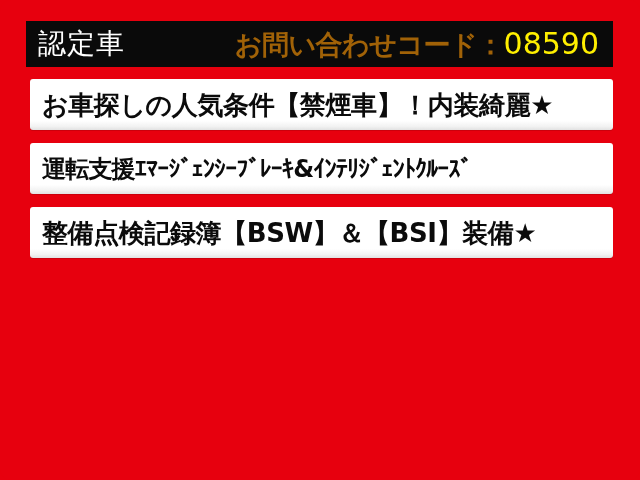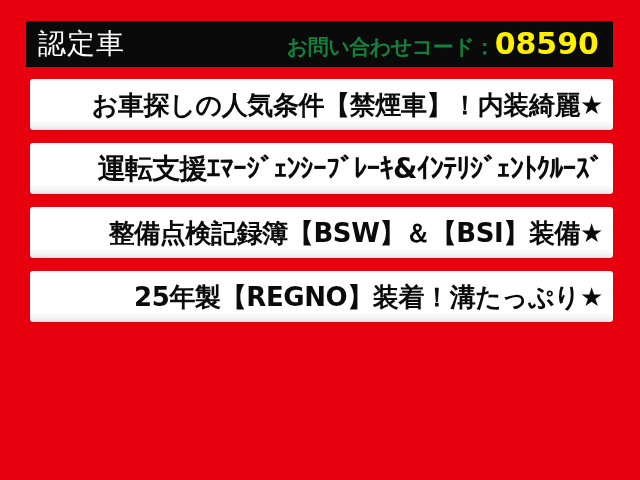--- a/index.html
+++ b/index.html
@@ -44,41 +44,40 @@
     line-height: 1;
     white-space: nowrap;
   }
   #header-bar .code-wrap {
     margin-left: auto;
     display: flex;
     align-items: baseline;
     white-space: nowrap;
   }
   #header-bar .code-label {
-    color: #15803d;
-    font-size: 21px;
+    color: #a16207;
+    font-size: 27px;
     font-weight: bold;
     line-height: 1;
     letter-spacing: -0.5px;
   }
   #header-bar .code-value {
     color: #ffef00;
     font-size: 30px;
-    font-weight: bold;
+    font-weight: normal;
     line-height: 1;
     letter-spacing: 0px;
   }
 
   
   #rows {
     position: absolute;
     left: 30px;
     top: 79px;
     width: 583px;
-    text-align: right;
   }
   .row {
     position: relative;
     height: 51px;
     margin-bottom: 13px;
     background: #ffffff;
     background-image: linear-gradient(to bottom, #ffffff 0%, #ffffff 82%, #f2f2f2 93%, #e2e2e2 100%);
     border-radius: 3px;
     display: flex;
     align-items: center;
@@ -90,21 +89,21 @@
     color: #0b0b0b;
     font-size: 26px;
     font-weight: bold;
     line-height: 1;
     white-space: nowrap;
     letter-spacing: -0.4px;
     width: 100%;
   }
   
   .row.dense .row-text {
-    font-size: 28px;
+    font-size: 24px;
     letter-spacing: -0.8px;
   }
 </style>
 </head>
 <body>
 
 <div id="banner">
 
   <div id="header-bar">
     <span class="cert">認定車</span>
@@ -123,18 +122,15 @@
 
     <div class="row dense">
       <span class="row-text">運転支援ｴﾏｰｼﾞｪﾝｼｰﾌﾞﾚｰｷ&amp;ｲﾝﾃﾘｼﾞｪﾝﾄｸﾙｰｽﾞ</span>
     </div>
 
 
     <div class="row">
       <span class="row-text">整備点検記録簿【BSW】＆【BSI】装備★</span>
     </div>
 
-    <div class="row">
-      <span class="row-text">25年製【REGNO】装着！溝たっぷり★</span>
-    </div>
 
   </div>
 </div>
 
 </body></html>

